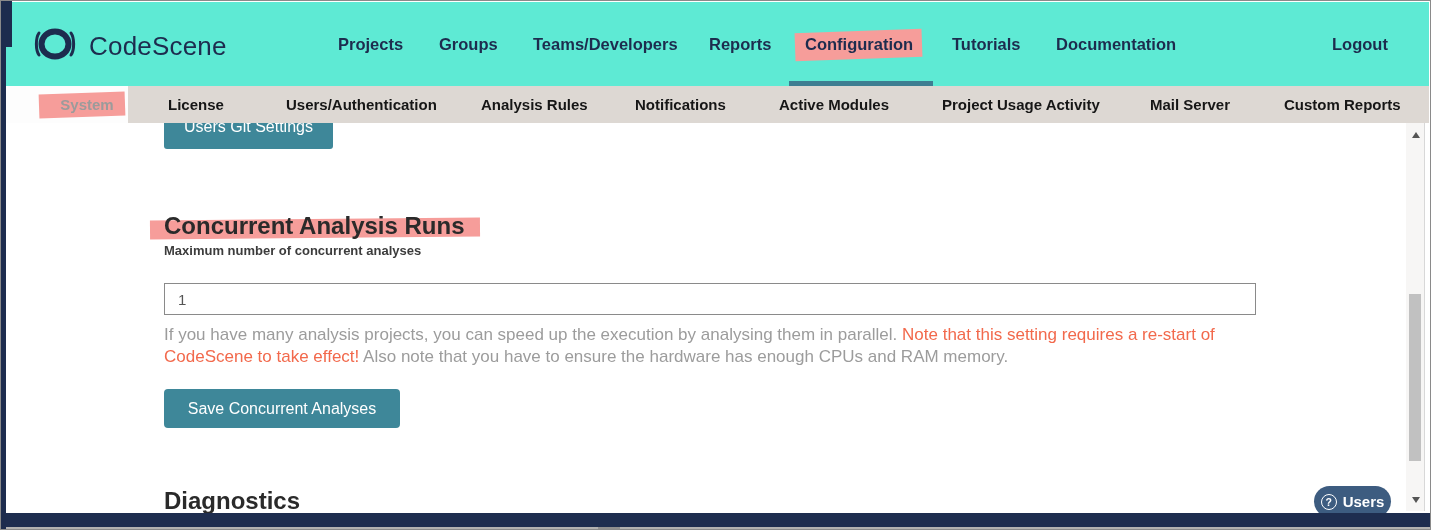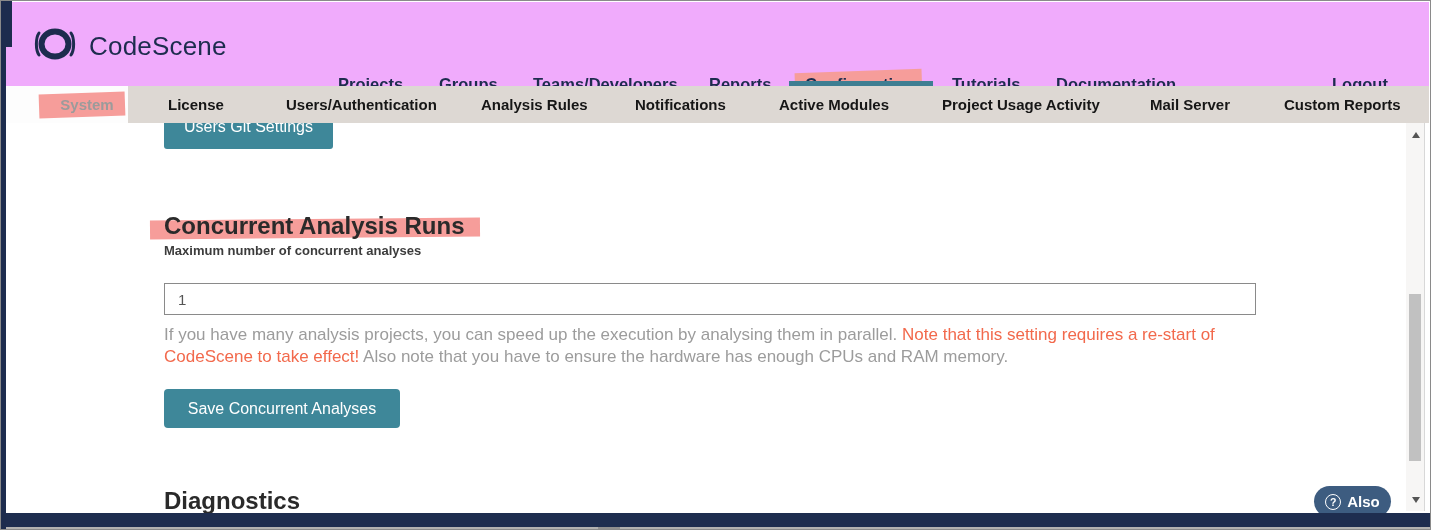--- a/index.html
+++ b/index.html
@@ -9,24 +9,24 @@
            border:1px solid #8a8a8a; overflow:hidden; }
 
   
   .left-edge   { position:absolute; left:0; top:0; width:5px; height:100%; background:#1d2c4e; z-index:6; }
   .corner-block{ position:absolute; left:0; top:0; width:11px; height:46px; background:#1d2c4e; z-index:7; }
   .bottom-bar  { position:absolute; left:0; top:512px; width:100%; height:14px; background:#1e2d4f; z-index:5; }
   .bottom-strip{ position:absolute; left:0; top:526px; width:100%; height:4px; background:#b3b2b1; z-index:5; }
   .bottom-notch{ position:absolute; left:597px; top:526px; width:22px; height:4px; background:#8f8f8f; z-index:6; }
 
   
-  .header { position:absolute; left:5px; top:1px; right:1px; height:84px; background:#f0abfc; z-index:3; }
+  .header { position:absolute; left:5px; top:1px; right:1px; height:84px; background:#5eead4; z-index:3; }
   .logo { position:absolute; left:26px; top:23px; display:flex; align-items:center; gap:11px; }
   .logo-text { font-size:26px; font-weight:500; color:#1d2c4e; letter-spacing:0.2px; }
-  .nav-item { position:absolute; top:33px; font-weight:700; font-size:16.5px; color:#1d2c4e; cursor:pointer; white-space:nowrap;margin-top:40px; }
+  .nav-item { position:absolute; top:33px; font-weight:700; font-size:16.5px; color:#1d2c4e; cursor:pointer; white-space:nowrap; }
   .nav-item .txt { position:relative; }
   .mark { position:absolute; background:#f69d9a; }
   .cfg-mark { left:-10px; right:-9px; top:-4px; bottom:-5px; transform:rotate(-2deg); }
   .active-underline { position:absolute; left:783px; top:79px; width:144px; height:5px; background:#3e7e92; }
 
   
   .subnav { position:absolute; left:5px; top:85px; right:1px; height:37px; background:#ddd8d3; z-index:3; }
   .subnav-item { position:absolute; top:10px; font-weight:700; font-size:15px; color:#161616; cursor:pointer; white-space:nowrap; }
   .system-tab { position:absolute; left:0; top:0; width:122px; height:37px; background:#fdfdfd; cursor:pointer; }
   .system-mark { left:33px; top:7px; width:86px; height:24px; transform:rotate(-2deg); }
@@ -134,21 +134,21 @@
   <input class="field-input" type="text" value="1" style="">
 
   <p class="help-text"><span>If you have many analysis projects, you can speed up the execution by analysing them in parallel. </span><span class="warn">Note that this setting requires a re-start of CodeScene to take effect!</span><span> Also note that you have to ensure the hardware has enough CPUs and RAM memory.</span></p>
 
   <button class="btn btn-save">Save Concurrent Analyses</button>
 
   <h1 class="section-title title-diagnostics">Diagnostics</h1>
 
   <div class="help-pill">
     <span class="q-icon">?</span>
-    <span>Also</span>
+    <span>Users</span>
   </div>
 
   <div class="scrollbar">
     <div class="sb-btn sb-up">
         <span class="tri-up"></span>
       </div>
     <div class="sb-thumb"></div>
     <div class="sb-btn sb-down">
         <span class="tri-down"></span>
       </div>

